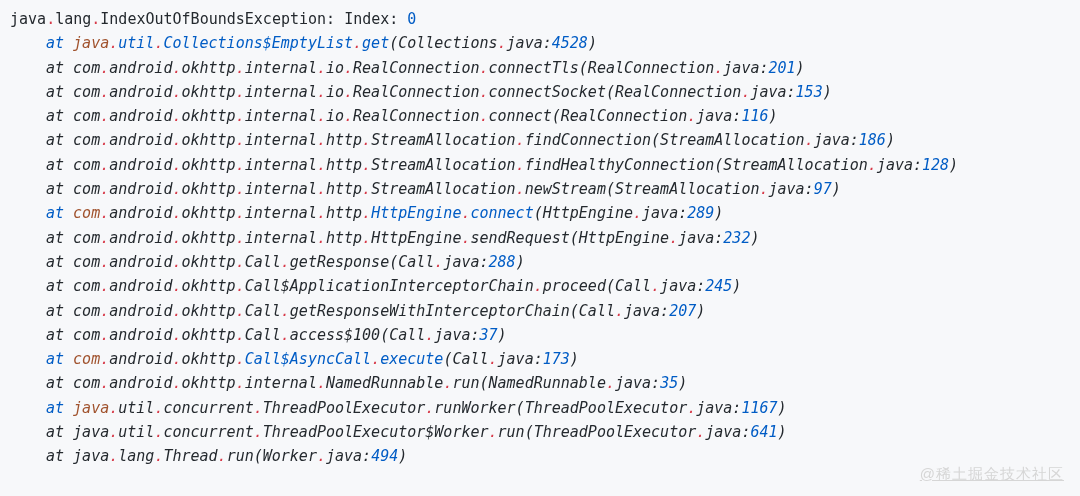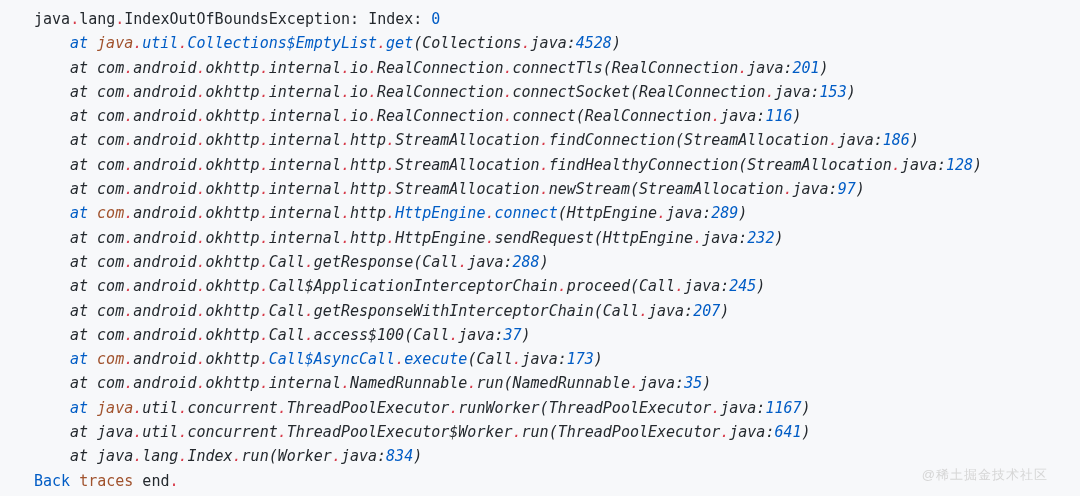--- a/index.html
+++ b/index.html
@@ -15,42 +15,43 @@
   body{
     width:1080px;height:496px;
     background:var(--bg);
     position:relative;
     overflow:hidden;
     font-family:"DejaVu Sans Mono","Liberation Mono",monospace;
   }
   .code-block{
     position:absolute;
     left:0;top:0;right:0;bottom:0;
-    padding:7px 0 0 34px;
+    padding:7px 0 0 10px;
     font-size:15px;
     line-height:24.3px;
   }
   .code-line{
     white-space:pre;
     height:24.3px;
   }
   .code-line.indented{padding-left:36px;font-style:italic;}
   .tok-d{color:var(--c-default);}
   .tok-r{color:var(--c-punct);}
   .tok-b{color:var(--c-blue);}
   .tok-o{color:var(--c-orange);}
   .watermark{
     position:absolute;
-    right:32px;
+    right:16px;
     bottom:12px;
     color:var(--c-watermark);
-    font-size:13px;
+    font-size:15px;
     font-family:"Liberation Sans","DejaVu Sans",sans-serif;
     letter-spacing:1px;
     user-select:none;
+    text-decoration:underline;
   }
 </style>
 </head>
 <body>
 
 <div class="code-block">
     <div class="code-line"><span class="tok-d">java</span><span class="tok-r">.</span><span class="tok-d">lang</span><span class="tok-r">.</span><span class="tok-d">IndexOutOfBoundsException: Index: </span><span class="tok-b">0</span></div>
     <div class="code-line indented"><span class="tok-b">at</span><span class="tok-d"> </span><span class="tok-o">java</span><span class="tok-r">.</span><span class="tok-b">util</span><span class="tok-r">.</span><span class="tok-b">Collections$EmptyList</span><span class="tok-r">.</span><span class="tok-b">get</span><span class="tok-d">(Collections</span><span class="tok-r">.</span><span class="tok-d">java:</span><span class="tok-b">4528</span><span class="tok-d">)</span></div>
     <div class="code-line indented"><span class="tok-d">at com</span><span class="tok-r">.</span><span class="tok-d">android</span><span class="tok-r">.</span><span class="tok-d">okhttp</span><span class="tok-r">.</span><span class="tok-d">internal</span><span class="tok-r">.</span><span class="tok-d">io</span><span class="tok-r">.</span><span class="tok-d">RealConnection</span><span class="tok-r">.</span><span class="tok-d">connectTls(RealConnection</span><span class="tok-r">.</span><span class="tok-d">java:</span><span class="tok-b">201</span><span class="tok-d">)</span></div>
     <div class="code-line indented"><span class="tok-d">at com</span><span class="tok-r">.</span><span class="tok-d">android</span><span class="tok-r">.</span><span class="tok-d">okhttp</span><span class="tok-r">.</span><span class="tok-d">internal</span><span class="tok-r">.</span><span class="tok-d">io</span><span class="tok-r">.</span><span class="tok-d">RealConnection</span><span class="tok-r">.</span><span class="tok-d">connectSocket(RealConnection</span><span class="tok-r">.</span><span class="tok-d">java:</span><span class="tok-b">153</span><span class="tok-d">)</span></div>
@@ -61,17 +62,16 @@
     <div class="code-line indented"><span class="tok-b">at</span><span class="tok-d"> </span><span class="tok-o">com</span><span class="tok-r">.</span><span class="tok-d">android</span><span class="tok-r">.</span><span class="tok-d">okhttp</span><span class="tok-r">.</span><span class="tok-d">internal</span><span class="tok-r">.</span><span class="tok-d">http</span><span class="tok-r">.</span><span class="tok-b">HttpEngine</span><span class="tok-r">.</span><span class="tok-b">connect</span><span class="tok-d">(HttpEngine</span><span class="tok-r">.</span><span class="tok-d">java:</span><span class="tok-b">289</span><span class="tok-d">)</span></div>
     <div class="code-line indented"><span class="tok-d">at com</span><span class="tok-r">.</span><span class="tok-d">android</span><span class="tok-r">.</span><span class="tok-d">okhttp</span><span class="tok-r">.</span><span class="tok-d">internal</span><span class="tok-r">.</span><span class="tok-d">http</span><span class="tok-r">.</span><span class="tok-d">HttpEngine</span><span class="tok-r">.</span><span class="tok-d">sendRequest(HttpEngine</span><span class="tok-r">.</span><span class="tok-d">java:</span><span class="tok-b">232</span><span class="tok-d">)</span></div>
     <div class="code-line indented"><span class="tok-d">at com</span><span class="tok-r">.</span><span class="tok-d">android</span><span class="tok-r">.</span><span class="tok-d">okhttp</span><span class="tok-r">.</span><span class="tok-d">Call</span><span class="tok-r">.</span><span class="tok-d">getResponse(Call</span><span class="tok-r">.</span><span class="tok-d">java:</span><span class="tok-b">288</span><span class="tok-d">)</span></div>
     <div class="code-line indented"><span class="tok-d">at com</span><span class="tok-r">.</span><span class="tok-d">android</span><span class="tok-r">.</span><span class="tok-d">okhttp</span><span class="tok-r">.</span><span class="tok-d">Call$ApplicationInterceptorChain</span><span class="tok-r">.</span><span class="tok-d">proceed(Call</span><span class="tok-r">.</span><span class="tok-d">java:</span><span class="tok-b">245</span><span class="tok-d">)</span></div>
     <div class="code-line indented"><span class="tok-d">at com</span><span class="tok-r">.</span><span class="tok-d">android</span><span class="tok-r">.</span><span class="tok-d">okhttp</span><span class="tok-r">.</span><span class="tok-d">Call</span><span class="tok-r">.</span><span class="tok-d">getResponseWithInterceptorChain(Call</span><span class="tok-r">.</span><span class="tok-d">java:</span><span class="tok-b">207</span><span class="tok-d">)</span></div>
     <div class="code-line indented"><span class="tok-d">at com</span><span class="tok-r">.</span><span class="tok-d">android</span><span class="tok-r">.</span><span class="tok-d">okhttp</span><span class="tok-r">.</span><span class="tok-d">Call</span><span class="tok-r">.</span><span class="tok-d">access$100(Call</span><span class="tok-r">.</span><span class="tok-d">java:</span><span class="tok-b">37</span><span class="tok-d">)</span></div>
     <div class="code-line indented"><span class="tok-b">at</span><span class="tok-d"> </span><span class="tok-o">com</span><span class="tok-r">.</span><span class="tok-d">android</span><span class="tok-r">.</span><span class="tok-d">okhttp</span><span class="tok-r">.</span><span class="tok-b">Call$AsyncCall</span><span class="tok-r">.</span><span class="tok-b">execute</span><span class="tok-d">(Call</span><span class="tok-r">.</span><span class="tok-d">java:</span><span class="tok-b">173</span><span class="tok-d">)</span></div>
     <div class="code-line indented"><span class="tok-d">at com</span><span class="tok-r">.</span><span class="tok-d">android</span><span class="tok-r">.</span><span class="tok-d">okhttp</span><span class="tok-r">.</span><span class="tok-d">internal</span><span class="tok-r">.</span><span class="tok-d">NamedRunnable</span><span class="tok-r">.</span><span class="tok-d">run(NamedRunnable</span><span class="tok-r">.</span><span class="tok-d">java:</span><span class="tok-b">35</span><span class="tok-d">)</span></div>
     <div class="code-line indented"><span class="tok-b">at</span><span class="tok-d"> </span><span class="tok-o">java</span><span class="tok-r">.</span><span class="tok-d">util</span><span class="tok-r">.</span><span class="tok-d">concurrent</span><span class="tok-r">.</span><span class="tok-d">ThreadPoolExecutor</span><span class="tok-r">.</span><span class="tok-d">runWorker(ThreadPoolExecutor</span><span class="tok-r">.</span><span class="tok-d">java:</span><span class="tok-b">1167</span><span class="tok-d">)</span></div>
     <div class="code-line indented"><span class="tok-d">at java</span><span class="tok-r">.</span><span class="tok-d">util</span><span class="tok-r">.</span><span class="tok-d">concurrent</span><span class="tok-r">.</span><span class="tok-d">ThreadPoolExecutor$Worker</span><span class="tok-r">.</span><span class="tok-d">run(ThreadPoolExecutor</span><span class="tok-r">.</span><span class="tok-d">java:</span><span class="tok-b">641</span><span class="tok-d">)</span></div>
-    <div class="code-line indented"><span class="tok-d">at java</span><span class="tok-r">.</span><span class="tok-d">lang</span><span class="tok-r">.</span><span class="tok-d">Index</span><span class="tok-r">.</span><span class="tok-d">run(Worker</span><span class="tok-r">.</span><span class="tok-d">java:</span><span class="tok-b">834</span><span class="tok-d">)</span></div>
-    <div class="code-line"><span class="tok-b">Back</span><span class="tok-d"> </span><span class="tok-o">traces</span><span class="tok-d"> end</span><span class="tok-r">.</span></div>
+    <div class="code-line indented"><span class="tok-d">at java</span><span class="tok-r">.</span><span class="tok-d">lang</span><span class="tok-r">.</span><span class="tok-d">Thread</span><span class="tok-r">.</span><span class="tok-d">run(Worker</span><span class="tok-r">.</span><span class="tok-d">java:</span><span class="tok-b">494</span><span class="tok-d">)</span></div>
   </div>
 
 <div class="watermark">@稀土掘金技术社区</div>
 
 </body></html>

